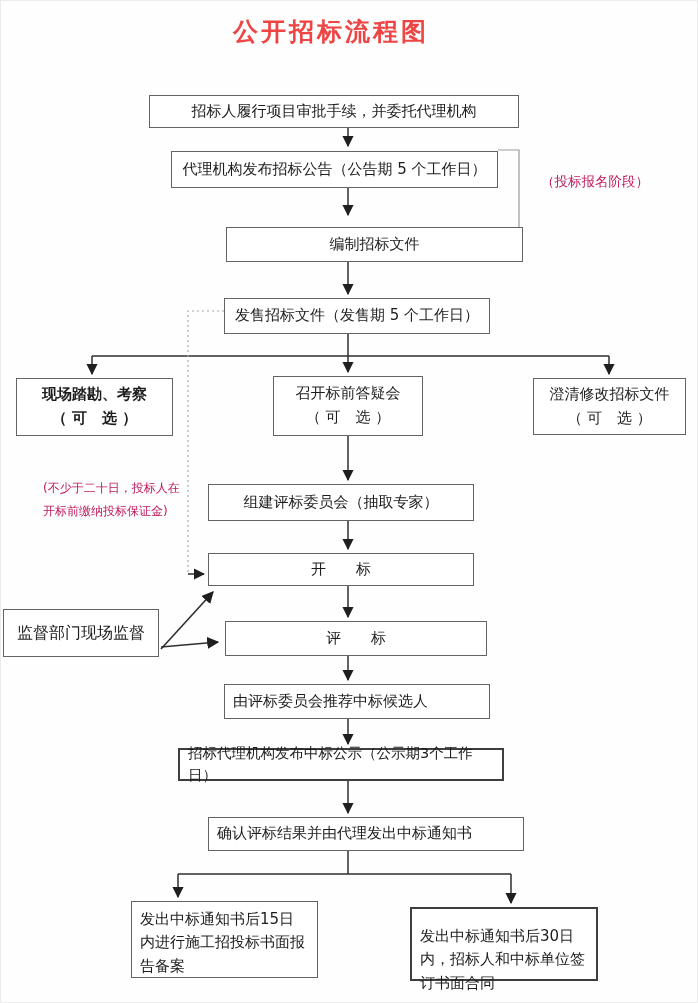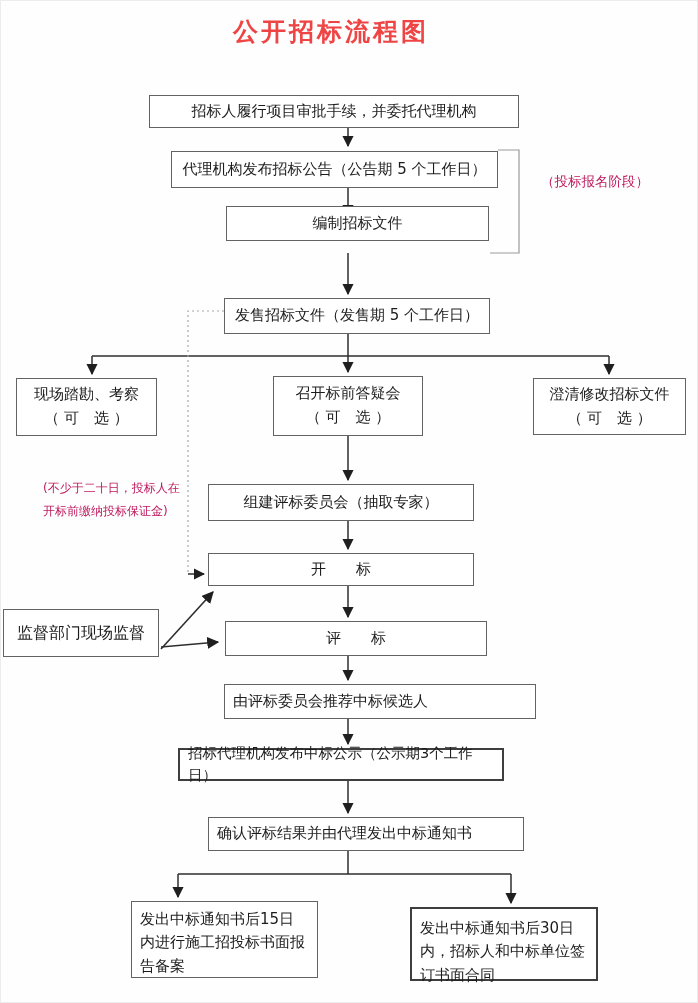--- a/index.html
+++ b/index.html
@@ -70,25 +70,25 @@
   </svg>
 
   <div class="title">公开招标流程图</div>
 
   <div class="box" style="left:148px; top:70px; width:370px; height:33px;margin-top:24px;">招标人履行项目审批手续，并委托代理机构</div>
 
   <div class="box" style="left:170px; top:150px; width:327px; height:37px;">代理机构发布招标公告（公告期 5 个工作日）</div>
 
   <div class="note" style="left:540px; top:168px;">（投标报名阶段）</div>
 
-  <div class="box" style="left:225px; top:205px; width:263px; height:35px;">编制招标文件</div>
+  <div class="box" style="left:225px; top:226px; width:297px; height:35px;">编制招标文件</div>
 
   <div class="box" style="left:223px; top:297px; width:266px; height:36px;">发售招标文件（发售期 5 个工作日）</div>
 
-  <div class="box" style="left:15px; top:377px; width:141px; height:58px;">
+  <div class="box" style="left:15px; top:377px; width:157px; height:58px;font-weight:bold;">
     <span>现场踏勘、考察</span>
     <span class="line2">（ 可　选 ）</span>
   </div>
 
   <div class="box" style="left:272px; top:375px; width:150px; height:60px;">
     <span>召开标前答疑会</span>
     <span class="line2">（ 可　选 ）</span>
   </div>
 
   <div class="box" style="left:532px; top:377px; width:153px; height:57px;">
@@ -99,23 +99,23 @@
   <div class="note" style="left:42px; top:476px; width:142px; font-size:12px;">(不少于二十日，投标人在开标前缴纳投标保证金)</div>
 
   <div class="box" style="left:207px; top:483px; width:266px; height:37px;">组建评标委员会（抽取专家）</div>
 
   <div class="box" style="left:207px; top:552px; width:266px; height:33px;">开　　标</div>
 
   <div class="box" style="left:2px; top:608px; width:156px; height:48px; font-size:16px;">监督部门现场监督</div>
 
   <div class="box" style="left:224px; top:620px; width:262px; height:35px;">评　　标</div>
 
-  <div class="box leftalign" style="left:223px; top:683px; width:312px; height:35px; justify-content:center;">由评标委员会推荐中标候选人</div>
+  <div class="box leftalign" style="left:223px; top:683px; width:266px; height:35px; justify-content:center;">由评标委员会推荐中标候选人</div>
 
   <div class="box thick leftalign" style="left:177px; top:747px; width:326px; height:33px; justify-content:center; font-size:14.5px;">招标代理机构发布中标公示（公示期3个工作日）</div>
 
   <div class="box leftalign" style="left:207px; top:816px; width:316px; height:34px; justify-content:center;">确认评标结果并由代理发出中标通知书</div>
 
   <div class="box leftalign" style="left:90px; top:900px; width:187px; height:77px; justify-content:flex-start; padding-top:6px; line-height:1.55;margin-left:40px;">发出中标通知书后15日内进行施工招投标书面报告备案</div>
 
-  <div class="box thick leftalign" style="left:409px; top:906px; width:188px; height:74px; justify-content:flex-start; padding-top:8px; line-height:1.55;">发出中标通知书后30日内，招标人和中标单位签订书面合同</div>
+  <div class="box thick leftalign" style="left:409px; top:906px; width:188px; height:74px; justify-content:flex-start; padding-top:16px; line-height:1.55;">发出中标通知书后30日内，招标人和中标单位签订书面合同</div>
 
 </div>
 
 </body></html>

